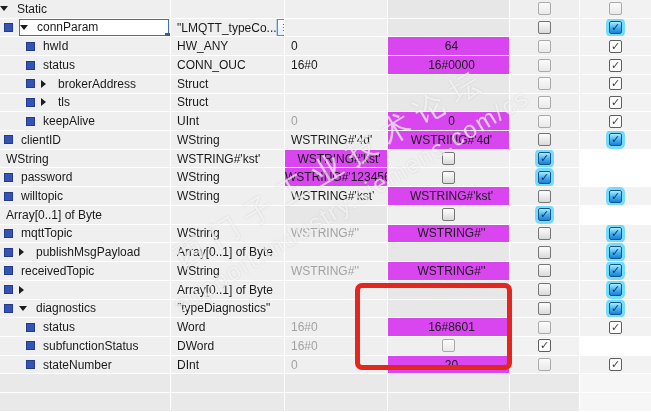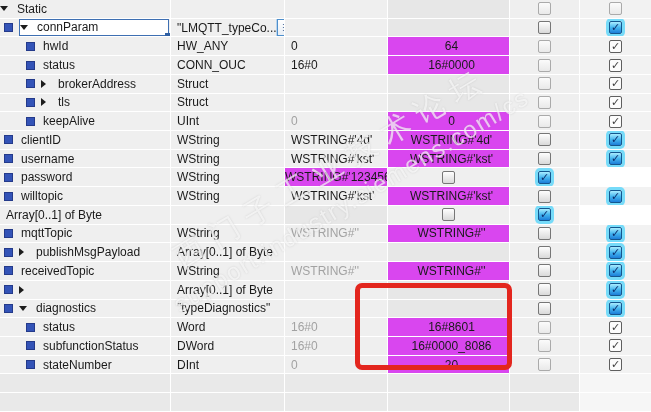--- a/index.html
+++ b/index.html
@@ -260,25 +260,20 @@
         <span>WSTRING#'4d'</span>
       </div>
       <div class="cell cbcol">
         <span class="cb cb-off"></span>
       </div>
       <div class="cell cbcol cbb">
         <span class="cb cb-on-blue"></span>
       </div>
     </div>
     <div class="row">
-      <div class="cell namecell">
-        <span class="indent1"></span>
-        <span class="sq"></span>
-        <span class="nm">username</span>
-      </div>
       <div class="cell pad">
         <span>WString</span>
       </div>
       <div class="cell pad">
         <span>WSTRING#'kst'</span>
       </div>
       <div class="cell pad monitor active">
         <span>WSTRING#'kst'</span>
       </div>
       <div class="cell cbcol">
@@ -490,23 +485,20 @@
       <div class="cell namecell">
         <span class="indent2"></span>
         <span class="sq"></span>
         <span class="nm">subfunctionStatus</span>
       </div>
       <div class="cell pad">
         <span>DWord</span>
       </div>
       <div class="cell pad">
         <span class="dim">16#0</span>
-      </div>
-      <div class="cell pad monitor active">
-        <span>16#0000_8086</span>
       </div>
       <div class="cell cbcol">
         <span class="cb cb-off-dim"></span>
       </div>
       <div class="cell cbcol cbb">
         <span class="cb cb-on-grey"></span>
       </div>
     </div>
     <div class="row">
       <div class="cell namecell">

